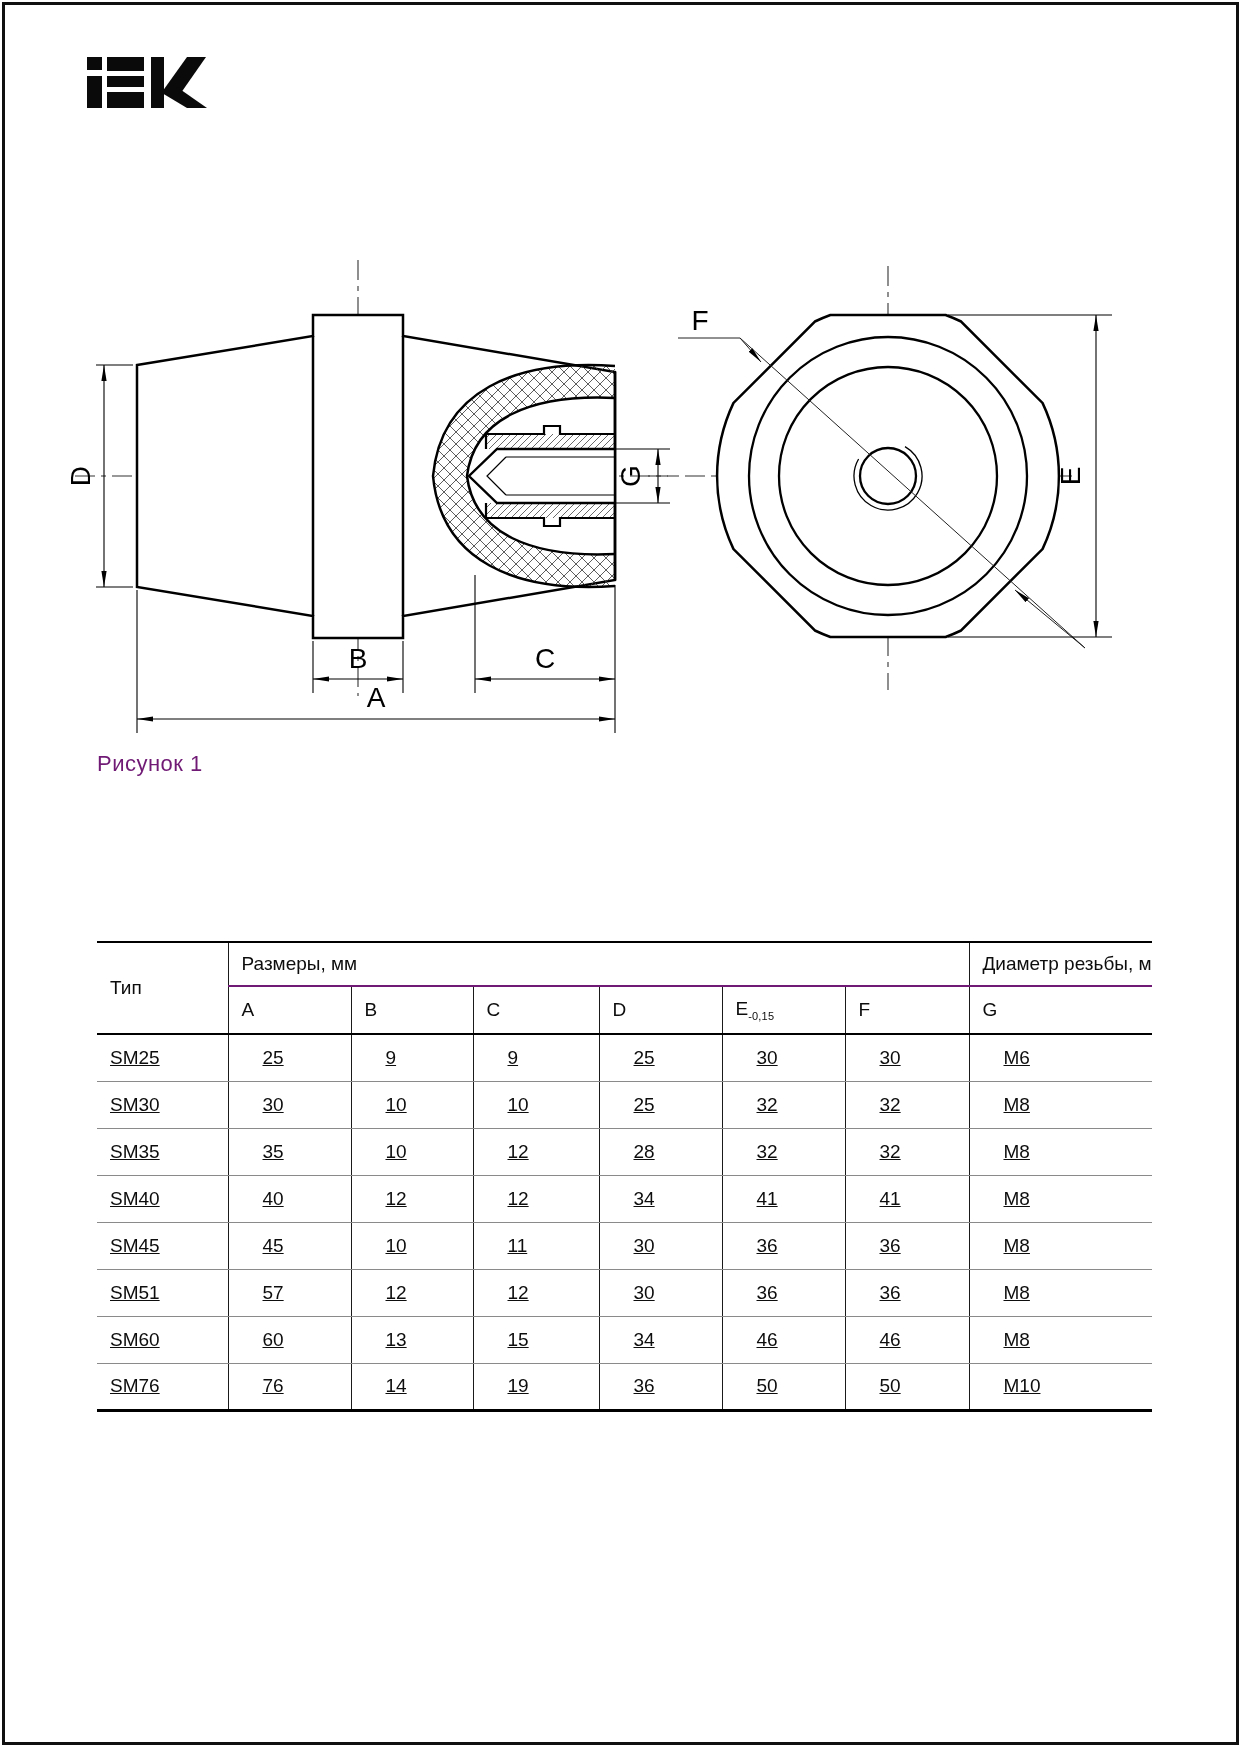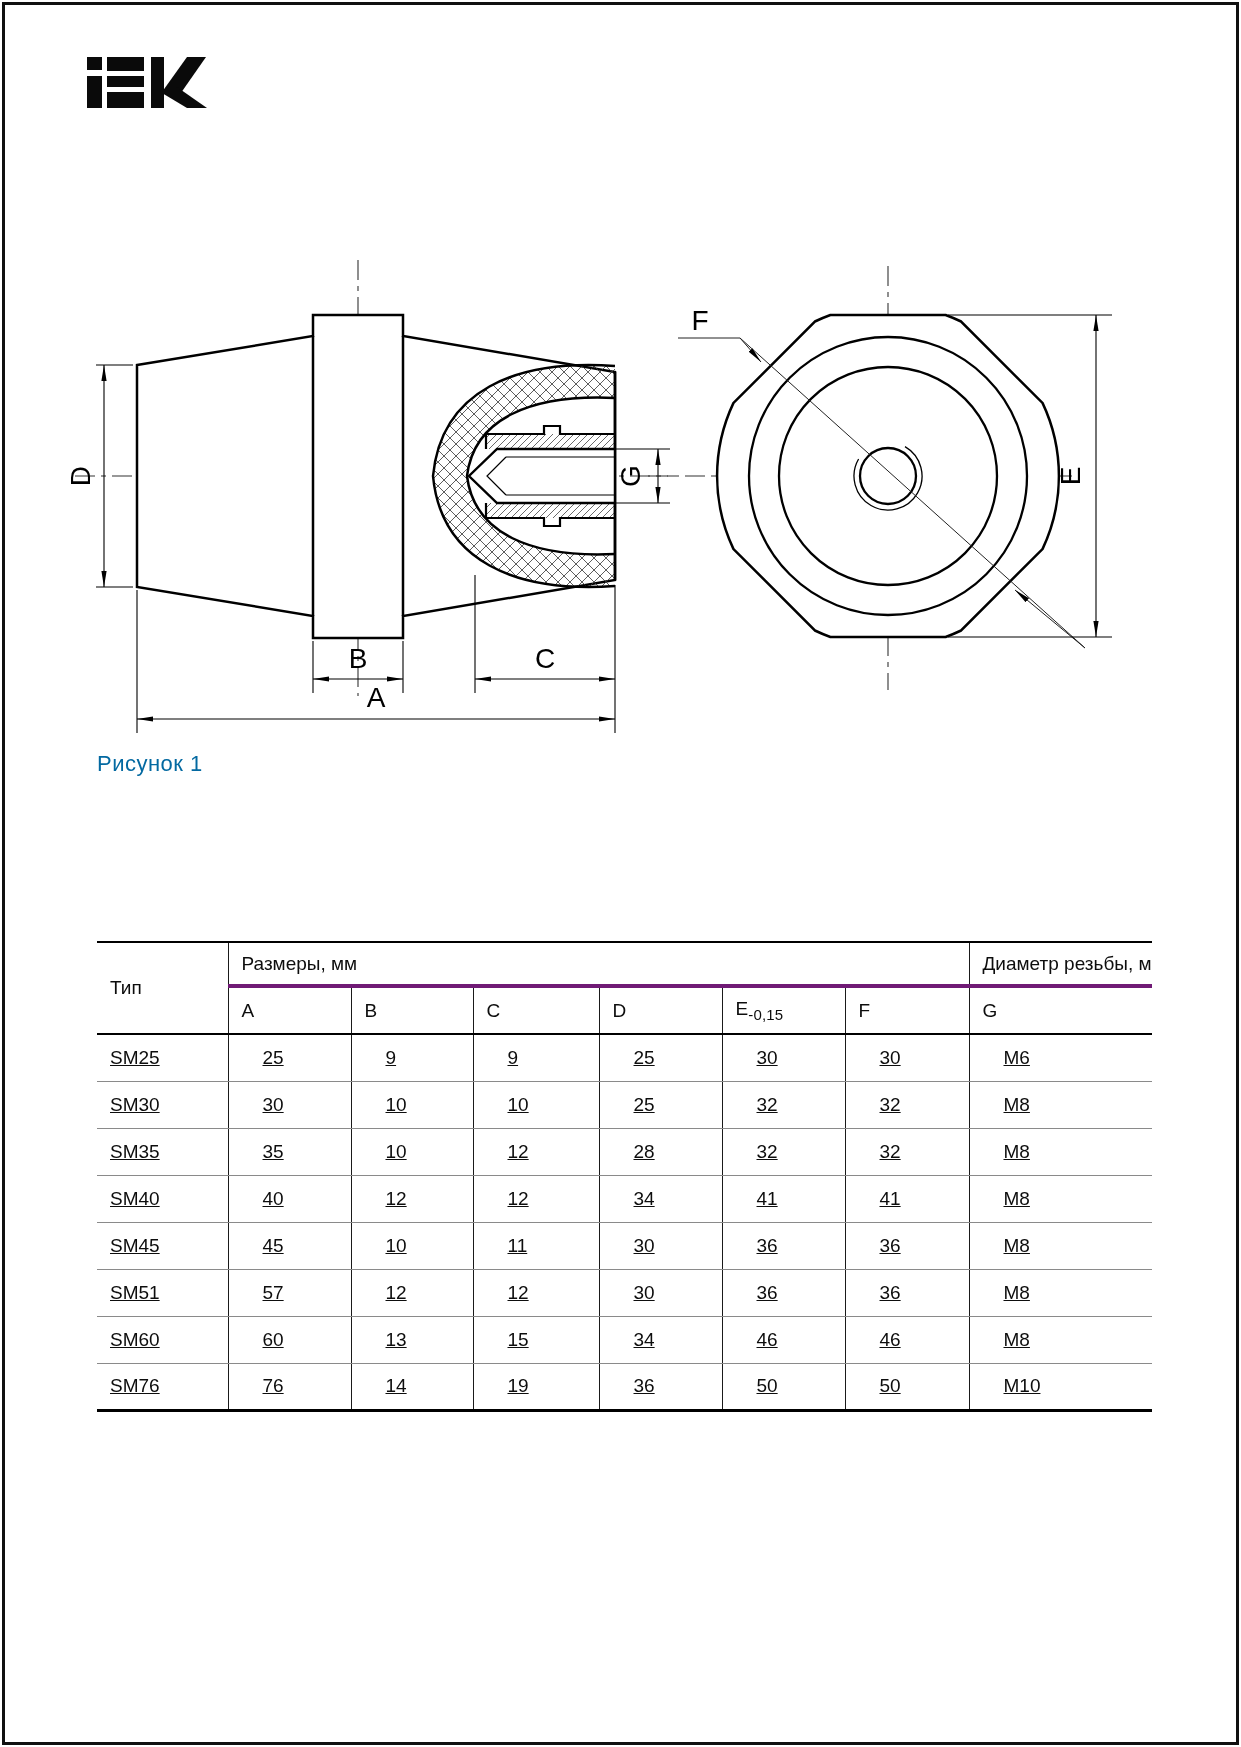--- a/index.html
+++ b/index.html
@@ -5,42 +5,42 @@
   html,body{margin:0;padding:0;}
   body{
     width:1241px;height:1747px;position:relative;background:#ffffff;
     font-family:"Liberation Sans", sans-serif;color:#0d0d0d;overflow:hidden;
   }
   .page-frame{position:absolute;inset:2px;border:3px solid #101010;pointer-events:none;}
   .logo{position:absolute;left:0;top:0;}
   .drawing{position:absolute;left:0;top:0;}
   .dim{font-family:"Liberation Sans",sans-serif;font-size:28px;fill:#000;}
   .caption{
-    position:absolute;left:97px;top:751px;font-size:22px;letter-spacing:0.5px;color:#0369a1;
+    position:absolute;left:97px;top:751px;font-size:22px;letter-spacing:0.5px;color:#701a75;
   }
   table.spec{
     position:absolute;left:97px;top:941px;width:1055px;
     border-collapse:collapse;table-layout:fixed;
     border-top:2px solid #000;
     font-size:19px;
   }
   table.spec th, table.spec td{
     font-weight:normal;text-align:left;vertical-align:middle;
     padding:0 0 0 13px;white-space:nowrap;overflow:hidden;
   }
   tr.hrow1{height:44px;}
   tr.hrow2{height:48px;}
   table.spec tbody tr{height:47px;text-decoration:underline;}
   th.type-head{vertical-align:top;padding-top:13px;border-bottom:2px solid #000;margin-top:16px;}
-  th.group-head{border-left:1px solid #1a1a1a;border-bottom:4px solid #701a75;}
+  th.group-head{border-left:1px solid #1a1a1a;border-bottom:2px solid #701a75;}
   tr.hrow2 th{border-left:1px solid #1a1a1a;border-bottom:2px solid #000;}
   table.spec tbody td{border-bottom:1px solid #8a8a8a;}
   table.spec tbody td + td{border-left:1px solid #1a1a1a;padding-left:34px;}
   table.spec tbody tr:last-child td{border-bottom:3px solid #000;}
-  sub.tol{font-size:15px;letter-spacing:0.2px;}
+  sub.tol{font-size:11px;letter-spacing:0.2px;}
 </style>
 </head>
 <body>
 
 <div class="page-frame"></div>
 
 <svg class="logo" width="230" height="130" viewBox="0 0 230 130" aria-label="IEK">
   <g fill="#0a0a0a">
     <rect x="87" y="57" width="15" height="13"></rect>
     <rect x="87" y="76" width="15" height="32"></rect>

